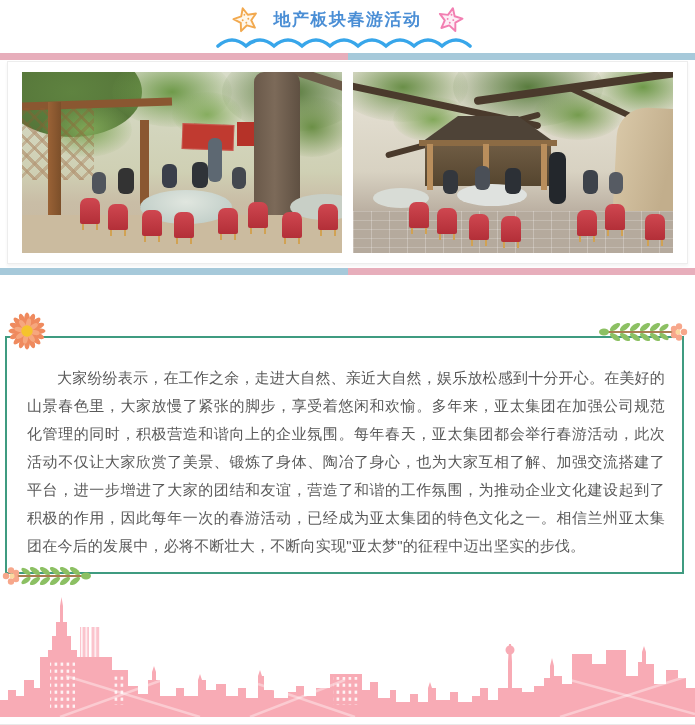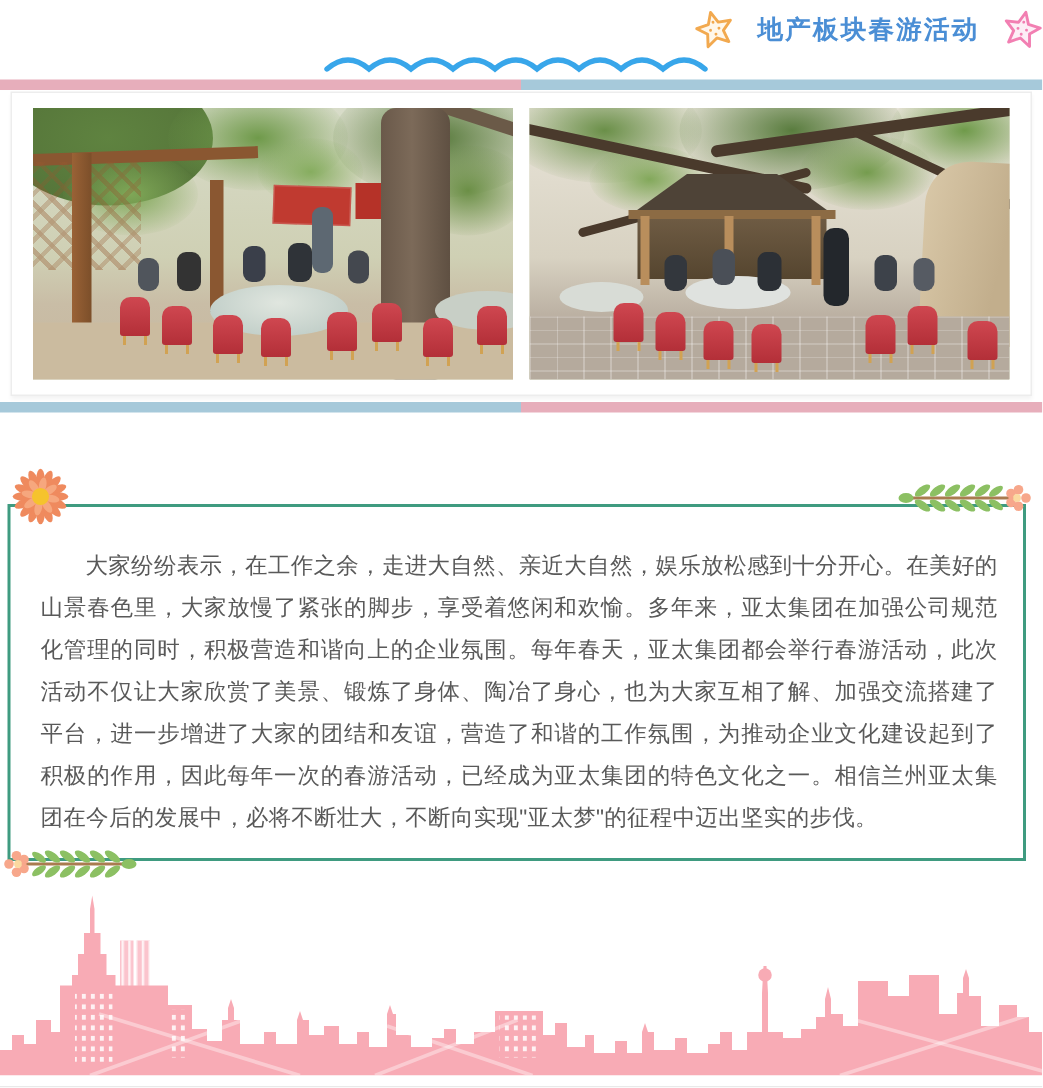--- a/index.html
+++ b/index.html
@@ -2,21 +2,21 @@
 <html style="--title_blue: #4a8ed5; --wave_blue: #38a6ea; --strip_pink: #e7aebb; --strip_blue: #a6c9da; --box_green: #3f9b80; --text_gray: #595959; --skyline_pink: #f8abb5;"><head>
 <meta charset="utf-8">
 <style>
   html,body{margin:0;padding:0;background:#fff;}
   .page{
     position:relative;width:695px;height:725px;margin:0 auto;overflow:hidden;
     background:#fff;border-bottom:1px solid #e9e9e9;box-sizing:border-box;
     font-family:"Liberation Sans","DejaVu Sans",sans-serif;
   }
   
-  .title-row{position:absolute;top:6px;left:0;right:0;display:flex;justify-content:flex-end;align-items:center;gap:15px;}
+  .title-row{position:absolute;top:6px;left:0;right:0;display:flex;justify-content:center;align-items:center;gap:15px;}
   .page-title{font-size:17px;font-weight:bold;letter-spacing:1.5px;color:var(--title_blue,#4a8ed5);}
   .star-icon{width:27px;height:27px;}
   .wave-wrap{position:absolute;top:35px;left:0;right:0;text-align:center;}
   
   .strip{position:absolute;left:0;width:695px;height:7px;}
   .strip-top{top:53px;background:linear-gradient(90deg,var(--strip_pink,#e7aebb) 0 50%,var(--strip_blue,#a6c9da) 50% 100%);}
   .strip-bottom{top:268px;background:linear-gradient(90deg,var(--strip_blue,#a6c9da) 0 50%,var(--strip_pink,#e7aebb) 50% 100%);}
   
   .photo-card{
     position:absolute;top:61px;left:7px;width:681px;height:203px;box-sizing:border-box;

